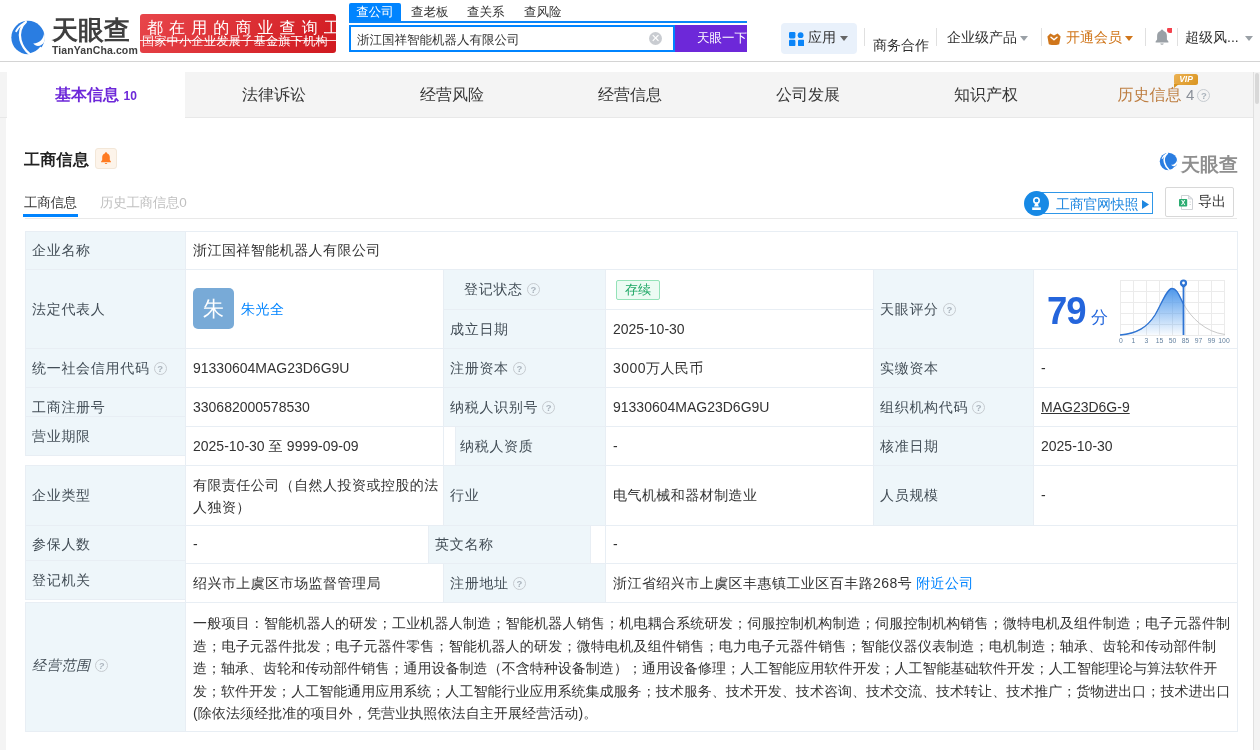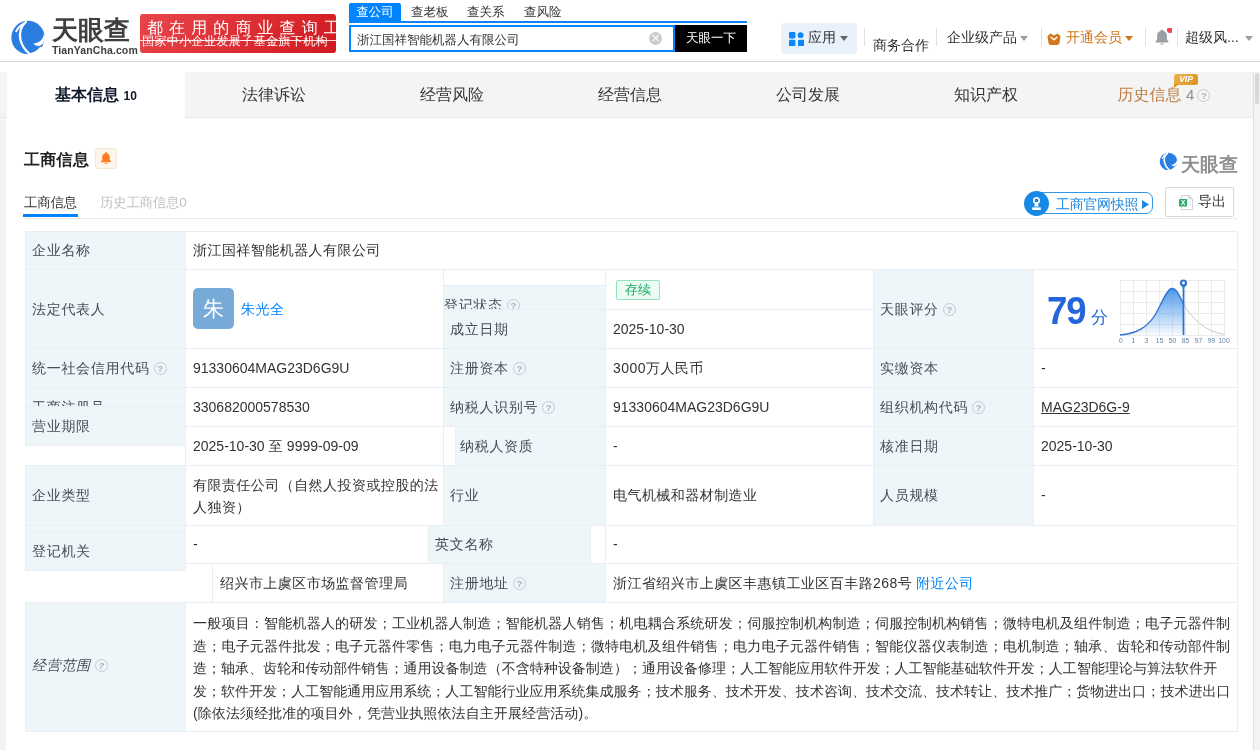--- a/index.html
+++ b/index.html
@@ -15,43 +15,43 @@
 #redbadge { left:140px; top:14px; width:196px; height:39px; border-radius:3px;
   background:linear-gradient(135deg,#e8464b,#d0191f); color:#fff; overflow:hidden;}
 #redbadge .l1 { position:absolute; left:7px; top:3.5px; font-size:16px; letter-spacing:6.1px; white-space:nowrap;}
 #redbadge .l2 { position:absolute; left:2px; top:19px; font-size:12px; letter-spacing:0.4px; white-space:nowrap;}
 .stab { top:3px; height:18px; font-size:12.5px; color:#333; line-height:18px; text-align:center;}
 #stab0 { left:349px; width:52px; background:#0084ff; color:#fff; border-radius:2px 2px 0 0;}
 #tabline { left:349px; top:21px; width:398px; height:1.5px; background:#0b85f8;}
 #sinput { left:349px; top:25px; width:326px; height:27px; border:2px solid #0084ff; background:#fff; }
 #sinput span { position:absolute; left:6px; top:5px; font-size:12.5px; letter-spacing:0; color:#333; }
 #sclear { left:649px; top:32px; width:13px; height:13px; border-radius:50%; background:#c9ccd1; color:#fff; font-size:11px; line-height:13px; text-align:center;}
-#sbtn { left:675px; top:25px; width:72px; height:27px; background:#000000; color:#fff; font-size:12.5px; letter-spacing:0; text-align:center; line-height:27px;}
+#sbtn { left:675px; top:25px; width:72px; height:27px; background:#6d28d9; color:#fff; font-size:12.5px; letter-spacing:0; text-align:right; line-height:27px;}
 .hmenu { top:30px; font-size:14px; line-height:14.5px; letter-spacing:0; color:#2f2f2f; }
 .hdiv { top:28px; width:1px; height:18px; background:#e0e0e0; }
 #appbox { left:781px; top:23px; width:76px; height:31px; background:#e9f1fb; border-radius:4px;}
 .caret { width:0; height:0; border-left:4px solid transparent; border-right:4px solid transparent; border-top:5px solid #666; }
 .vip-orange { color:#d0761b; }
 
 
 #navbar { left:0; top:72px; width:1253px; height:46px; background:#f4f4f4; border-bottom:1px solid #e8e8e8;}
 .ntab { position:absolute; top:0; height:46px; line-height:46px; text-align:center; font-size:16px; color:#363636; width:178px;}
-#ntab-active { background:#fff; color:#0f172a; font-weight:bold; height:47px; }
+#ntab-active { background:#fff; color:#6d28d9; font-weight:bold; height:47px; }
 #rstrip { left:1253px; top:72px; width:7px; height:678px; background:#f3f3f3; border-left:1px solid #e0e0e0;}
 #lsliver { left:0; top:118px; width:6px; height:632px; background:#f4f4f4; }
 
 
 #sect-title { left:24px; top:150px; font-size:16px; font-weight:bold; color:#222; letter-spacing:0.3px;}
 #bellbadge { left:95px; top:148px; width:22px; height:21px; background:#fdf4ea; border:1px solid #f3e7d8; border-radius:3px; text-align:center; box-sizing:border-box;}
 #minilogo-t { left:1181px; top:152px; font-size:19px; font-weight:bold; color:#8f8f8f; letter-spacing:0;}
 #subtab1 { left:24px; top:194px; font-size:13.5px; color:#333; letter-spacing:-0.3px;}
 #subtab2 { left:100px; top:194px; font-size:13.5px; color:#c0c0c0; letter-spacing:-0.3px;}
 #subtab-line { left:23px; top:214px; width:55px; height:3px; background:#0084ff;}
 #sect-divider { left:25px; top:218px; width:1212px; height:1px; background:#e9e9e9;}
-#snapbtn { left:1035px; top:192px; width:118px; height:22px; border:1px solid #2f97e8; border-radius:7px; background:#fff;}
+#snapbtn { left:1035px; top:192px; width:118px; height:22px; border:1px solid #2f97e8; border-radius:0; background:#fff;}
 #snapbtn .t { position:absolute; left:20px; top:3px; font-size:14px; color:#1e87e0; letter-spacing:-0.3px; white-space:nowrap;}
 #snapcirc { left:1024px; top:191px; width:25px; height:25px; border-radius:50%; background:#1789e5; }
 #expbtn { left:1165px; top:187px; width:69px; height:30px; border:1px solid #d8d8d8; border-radius:2px; background:#fff;}
 #expbtn .t { position:absolute; left:32px; top:5px; font-size:14px; color:#333;}
 
 
 .cell { position:absolute; box-sizing:border-box; border:1px solid #e8eef4; font-size:14px; overflow:hidden; white-space:nowrap;}
 .cl { background:#eef6fa; color:#434e57; letter-spacing:0.7px;}
 .cv { background:#fff; color:#333; }
 .zh { letter-spacing:0.45px; }
@@ -184,21 +184,21 @@
   </div>
 
   <div id="tblwrap">
   <div class="cell cl" style="left:25px;top:231px;width:161px;height:39px;line-height:37px;padding-left:6px;">企业名称</div>
   <div class="cell cv" style="left:185px;top:231px;width:1053px;height:39px;line-height:37px;padding-left:7px;"><span class="zh">浙江国祥智能机器人有限公司</span></div>
   <div class="cell cl" style="left:25px;top:269px;width:161px;height:80px;line-height:78px;padding-left:6px;">法定代表人</div>
   <div class="cell cv" style="left:185px;top:269px;width:259px;height:80px;">
         <span id="avatar">朱</span>
         <span class="link zh" style="position:absolute;left:55px;top:31px;">朱光全</span>
       </div>
-  <div class="cell cl" style="left:443px;top:285px;width:163px;height:41px;line-height:39px;padding-left:0;">登记状态<span class="qm">?</span></div>
+  <div class="cell cl" style="left:443px;top:269px;width:163px;height:41px;line-height:39px;padding-left:20px;">登记状态<span class="qm">?</span></div>
   <div class="cell cv" style="left:605px;top:269px;width:269px;height:41px;">
         <span id="tag-cx">存续</span>
       </div>
   <div class="cell cl" style="left:873px;top:269px;width:161px;height:80px;line-height:78px;padding-left:6px;">天眼评分<span class="qm">?</span></div>
   <div class="cell cv" style="left:1033px;top:269px;width:205px;height:80px;">
         <div style="position:relative;width:203px;height:78px;">
         <span class="abs" id="score79" style="left:13px;top:22px;">79</span>
         <span class="abs zh" id="scorefen" style="left:57px;top:39px;">分</span>
         <svg style="position:absolute;left:85px;top:9px;" width="112" height="68" viewBox="0 0 112 68">
           <g stroke="#ebebeb" stroke-width="1">
@@ -257,47 +257,47 @@
   <div class="cell cl" style="left:443px;top:348px;width:163px;height:40px;line-height:38px;padding-left:6px;">注册资本<span class="qm">?</span></div>
   <div class="cell cv" style="left:605px;top:348px;width:269px;height:40px;line-height:38px;padding-left:7px;"><span class="zh">3000万人民币</span></div>
   <div class="cell cl" style="left:873px;top:348px;width:161px;height:40px;line-height:38px;padding-left:6px;">实缴资本</div>
   <div class="cell cv" style="left:1033px;top:348px;width:205px;height:40px;line-height:38px;padding-left:7px;">-</div>
   <div class="cell cl" style="left:25px;top:387px;width:161px;height:40px;line-height:38px;padding-left:6px;">工商注册号</div>
   <div class="cell cv" style="left:185px;top:387px;width:259px;height:40px;line-height:38px;padding-left:7px;">330682000578530</div>
   <div class="cell cl" style="left:443px;top:387px;width:163px;height:40px;line-height:38px;padding-left:6px;">纳税人识别号<span class="qm">?</span></div>
   <div class="cell cv" style="left:605px;top:387px;width:269px;height:40px;line-height:38px;padding-left:7px;">91330604MAG23D6G9U</div>
   <div class="cell cl" style="left:873px;top:387px;width:161px;height:40px;line-height:38px;padding-left:6px;">组织机构代码<span class="qm">?</span></div>
   <div class="cell cv" style="left:1033px;top:387px;width:205px;height:40px;line-height:38px;padding-left:7px;text-decoration:underline;">MAG23D6G-9</div>
-  <div class="cell cl" style="left:25px;top:406px;width:161px;height:40px;line-height:38px;padding-left:6px;">营业期限</div>
+  <div class="cell cl" style="left:25px;top:416px;width:161px;height:40px;line-height:38px;padding-left:6px;">营业期限</div>
   <div class="cell cv" style="left:185px;top:426px;width:259px;height:40px;line-height:38px;padding-left:7px;">2025-10-30 <span class="zh">至</span> 9999-09-09</div>
   <div class="cell cl" style="left:443px;top:426px;width:165px;height:40px;line-height:38px;padding-left:4px;margin-left:12px;">纳税人资质</div>
   <div class="cell cv" style="left:605px;top:426px;width:269px;height:40px;line-height:38px;padding-left:7px;">-</div>
   <div class="cell cl" style="left:873px;top:426px;width:161px;height:40px;line-height:38px;padding-left:6px;">核准日期</div>
   <div class="cell cv" style="left:1033px;top:426px;width:205px;height:40px;line-height:38px;padding-left:7px;">2025-10-30</div>
   <div class="cell cl" style="left:25px;top:465px;width:161px;height:61px;line-height:59px;padding-left:6px;">企业类型</div>
   <div class="cell cv" style="left:185px;top:465px;width:259px;height:61px;">
         <div class="zh" style="position:absolute;left:7px;top:8px;line-height:22px;white-space:nowrap;">有限责任公司（自然人投资或控股的法<br>人独资）</div>
       </div>
   <div class="cell cl" style="left:443px;top:465px;width:163px;height:61px;line-height:59px;padding-left:6px;">行业</div>
   <div class="cell cv" style="left:605px;top:465px;width:269px;height:61px;line-height:59px;padding-left:7px;"><span class="zh">电气机械和器材制造业</span></div>
   <div class="cell cl" style="left:873px;top:465px;width:161px;height:61px;line-height:59px;padding-left:6px;">人员规模</div>
   <div class="cell cv" style="left:1033px;top:465px;width:205px;height:61px;line-height:59px;padding-left:7px;">-</div>
   <div class="cell cl" style="left:25px;top:525px;width:161px;height:39px;line-height:37px;padding-left:6px;">参保人数</div>
   <div class="cell cv" style="left:185px;top:525px;width:259px;height:39px;line-height:37px;padding-left:7px;">-</div>
   <div class="cell cl" style="left:428px;top:525px;width:163px;height:39px;line-height:37px;padding-left:6px;">英文名称</div>
   <div class="cell cv" style="left:605px;top:525px;width:633px;height:39px;line-height:37px;padding-left:7px;">-</div>
-  <div class="cell cl" style="left:25px;top:531px;width:161px;height:40px;line-height:38px;padding-left:6px;">登记机关</div>
-  <div class="cell cv" style="left:185px;top:563px;width:259px;height:40px;line-height:38px;padding-left:7px;margin-left:27px;"><span class="zh">绍兴市上虞区市场监督管理局</span></div>
+  <div class="cell cl" style="left:25px;top:560px;width:161px;height:40px;line-height:38px;padding-left:6px;">登记机关</div>
+  <div class="cell cv" style="left:185px;top:563px;width:259px;height:40px;line-height:38px;padding-left:7px;"><span class="zh">绍兴市上虞区市场监督管理局</span></div>
   <div class="cell cl" style="left:443px;top:563px;width:163px;height:40px;line-height:38px;padding-left:6px;">注册地址<span class="qm">?</span></div>
   <div class="cell cv" style="left:605px;top:563px;width:633px;height:40px;line-height:38px;padding-left:7px;"><span class="zh">浙江省绍兴市上虞区丰惠镇工业区百丰路268号</span> <span class="link zh">附近公司</span></div>
   <div class="cell cl" style="left:25px;top:602px;width:161px;height:130px;line-height:124px;padding-left:6px;font-style:italic;">经营范围<span class="qm">?</span></div>
   <div class="cell cv" style="left:185px;top:602px;width:1053px;height:130px;">
         <div style="position:absolute;left:7px;top:9px;line-height:22.6px;white-space:nowrap;">
           <div style="letter-spacing:0.21px;">一般项目：智能机器人的研发；工业机器人制造；智能机器人销售；机电耦合系统研发；伺服控制机构制造；伺服控制机构销售；微特电机及组件制造；电子元器件制</div>
-          <div style="letter-spacing:0.21px;">造；电子元器件批发；电子元器件零售；电力电子元器件制造；微特电机及组件销售；电力电子元器件销售；智能仪器仪表制造；电机制造；轴承、齿轮和传动部件制</div>
+          <div style="letter-spacing:0.21px;">造；电子元器件批发；电子元器件零售；智能机器人的研发；微特电机及组件销售；电力电子元器件销售；智能仪器仪表制造；电机制造；轴承、齿轮和传动部件制</div>
           <div style="letter-spacing:0.03px;">造；轴承、齿轮和传动部件销售；通用设备制造（不含特种设备制造）；通用设备修理；人工智能应用软件开发；人工智能基础软件开发；人工智能理论与算法软件开</div>
           <div style="letter-spacing:0.02px;">发；软件开发；人工智能通用应用系统；人工智能行业应用系统集成服务；技术服务、技术开发、技术咨询、技术交流、技术转让、技术推广；货物进出口；技术进出口</div>
           <div style="letter-spacing:0.1px;">(除依法须经批准的项目外，凭营业执照依法自主开展经营活动)。</div>
         </div>
       </div>
   </div>
 
 </div>
 
 </body></html>

